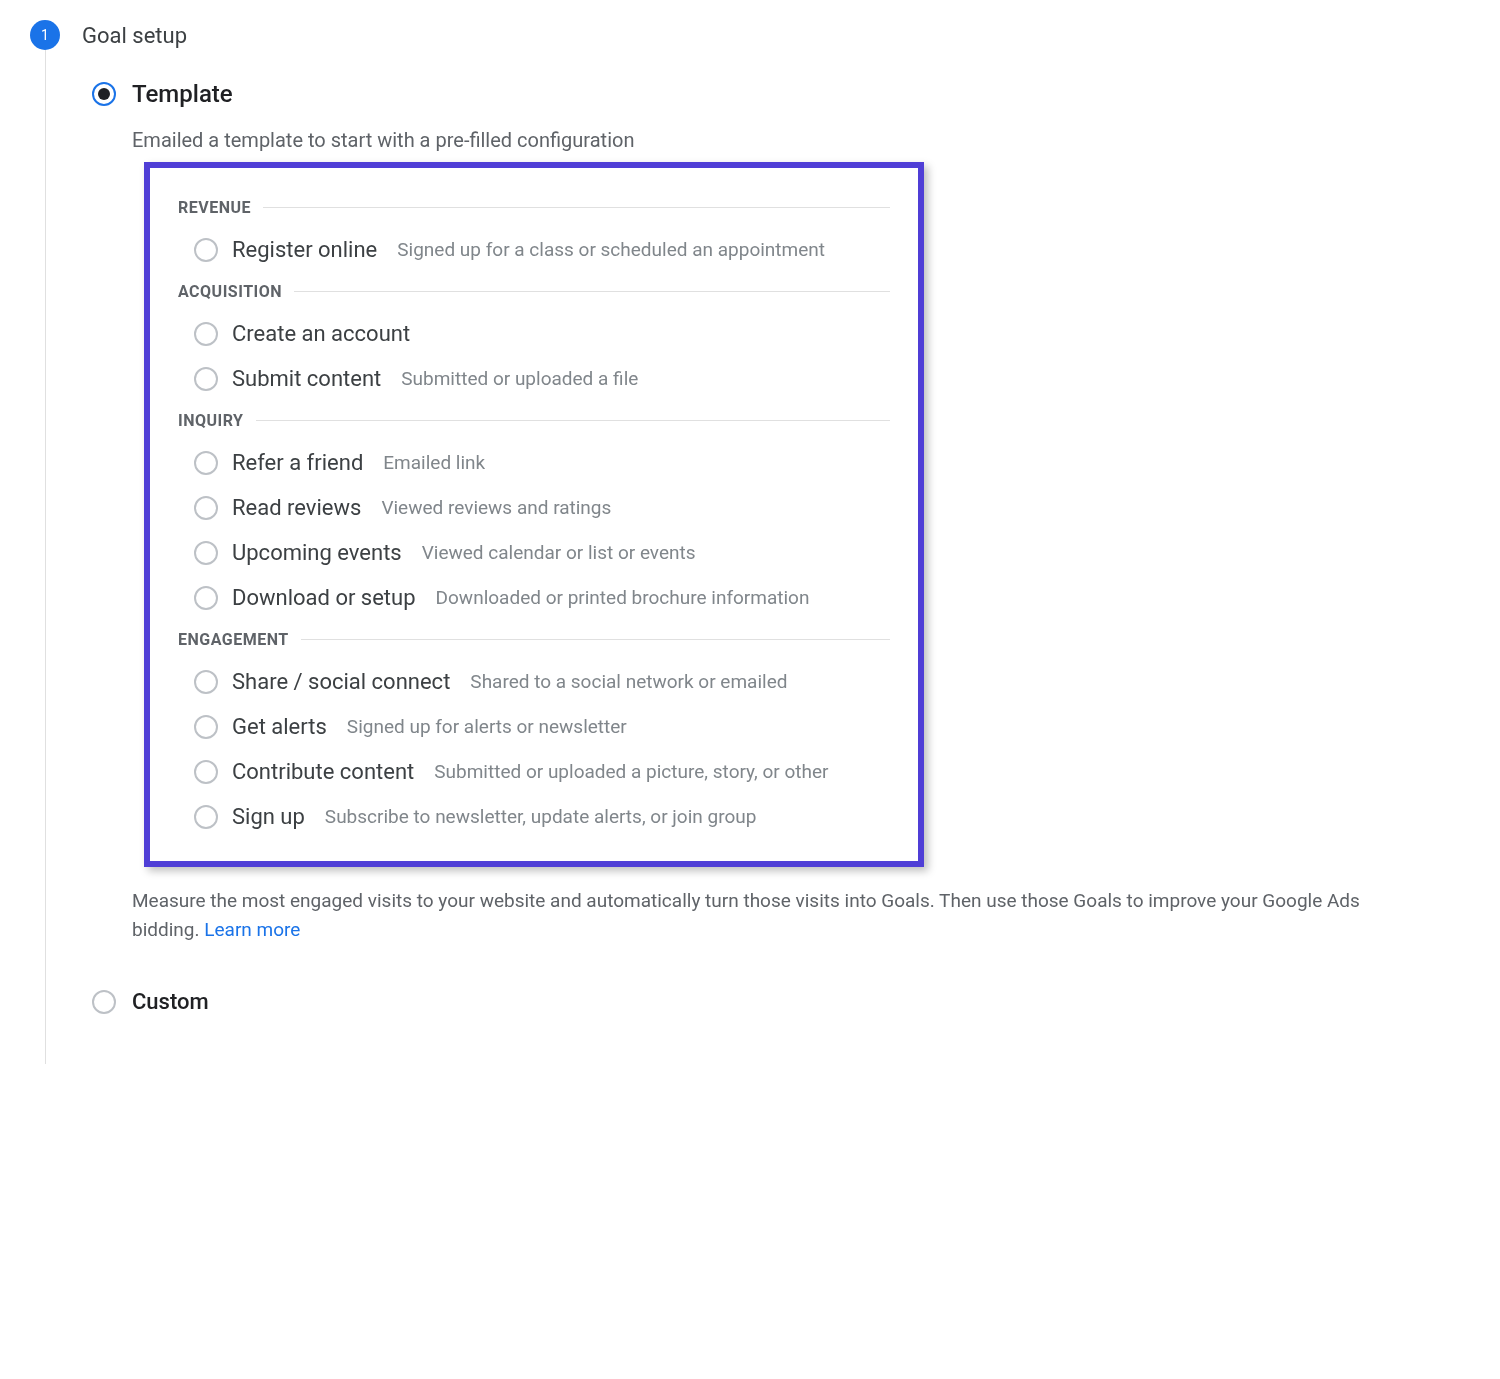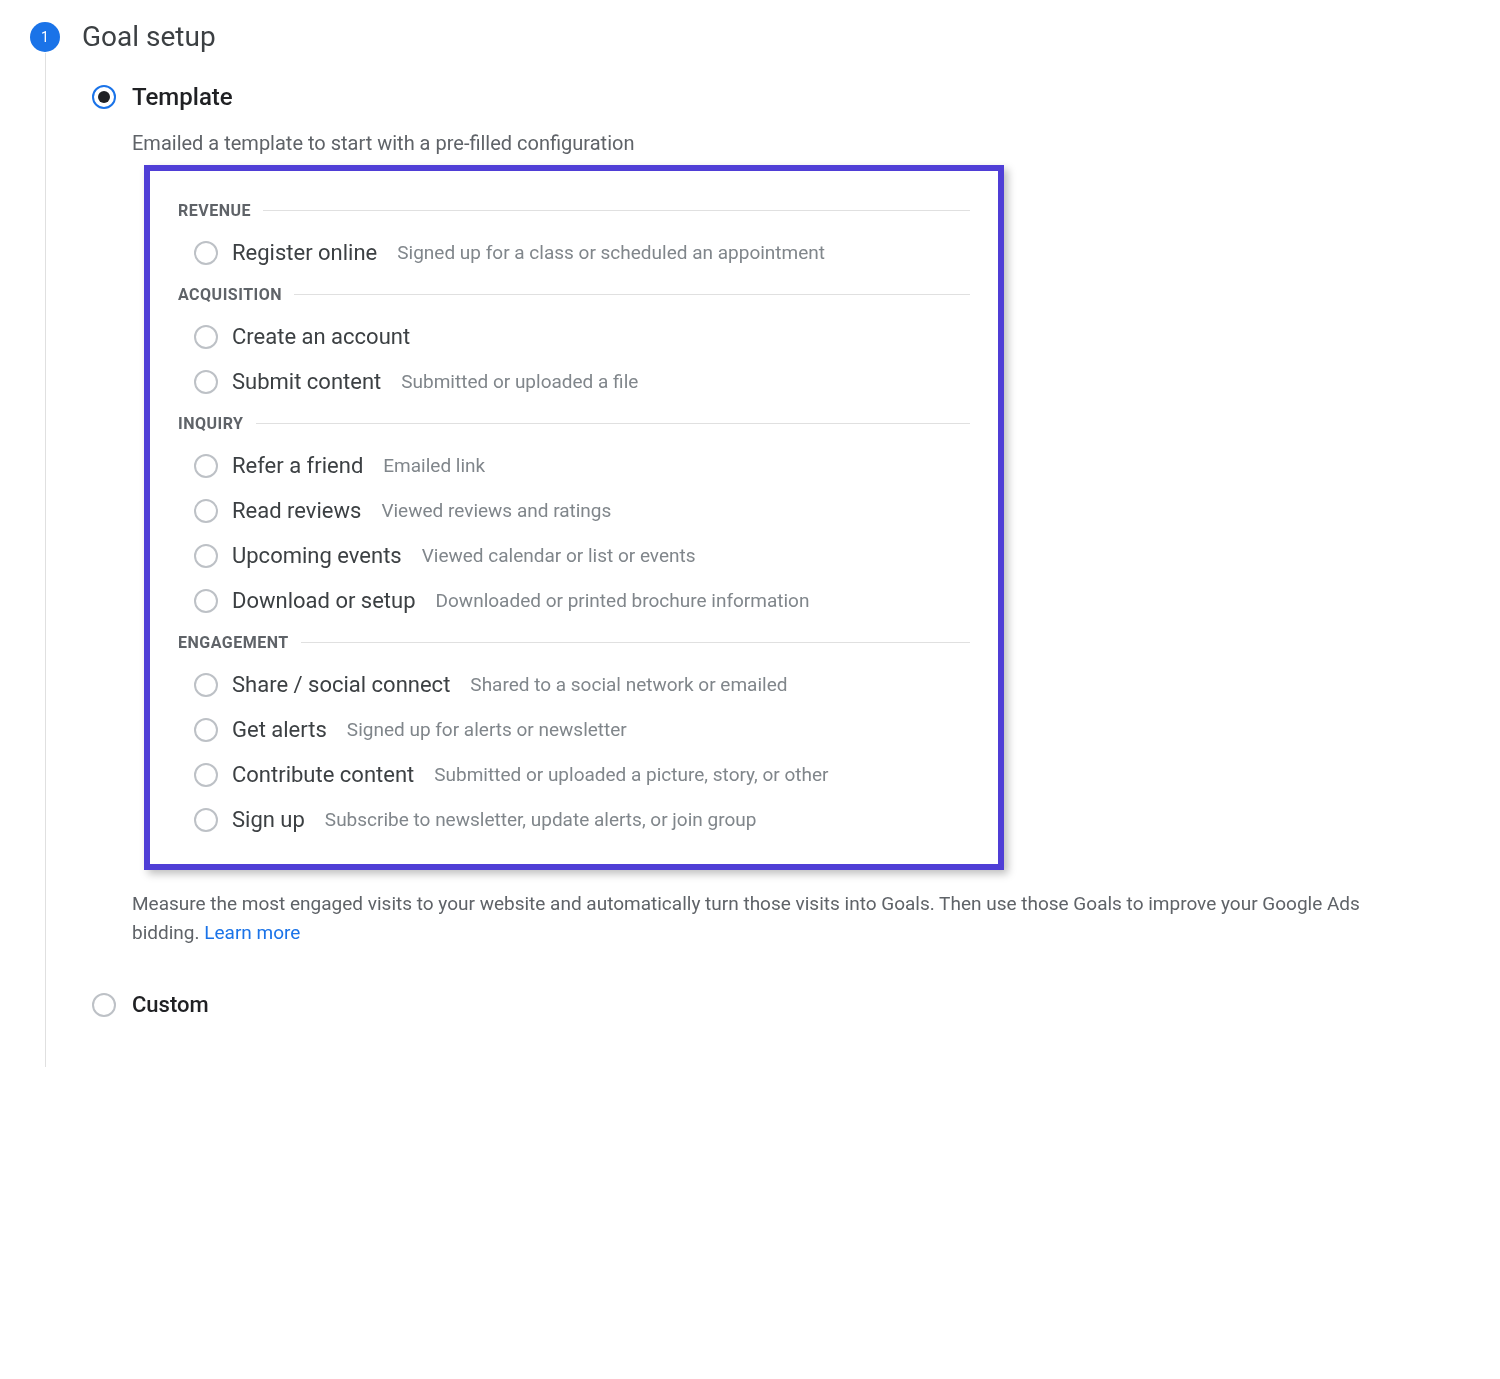--- a/index.html
+++ b/index.html
@@ -25,21 +25,21 @@
       border-radius: 50%;
       background: #1a73e8;
       color: #fff;
       display: flex;
       align-items: center;
       justify-content: center;
       font-size: 14px;
       flex-shrink: 0;
     }
     .step-title {
-      font-size: 28px;
+      font-size: 22px;
       font-weight: 400;
       color: #3c4043;
     }
     .step-body {
       margin-left: 15px;
       border-left: 1px solid #e0e0e0;
       padding-left: 46px;
       padding-top: 30px;
       padding-bottom: 50px;
     }
@@ -83,21 +83,21 @@
       font-size: 20px;
       color: #5f6368;
       margin-left: 40px;
       margin-bottom: 10px;
     }
     .highlight-box {
       border: 6px solid #4f3ed6;
       box-shadow: 4px 4px 8px rgba(0,0,0,0.25);
       margin-left: 52px;
       margin-right: 0;
-      width: 860px;
+      width: 780px;
       padding: 22px 28px 22px 28px;
       background: #fff;
       margin-bottom: 20px;
     }
     .category {
       margin-bottom: 10px;
     }
     .cat-header-row {
       display: flex;
       align-items: center;

